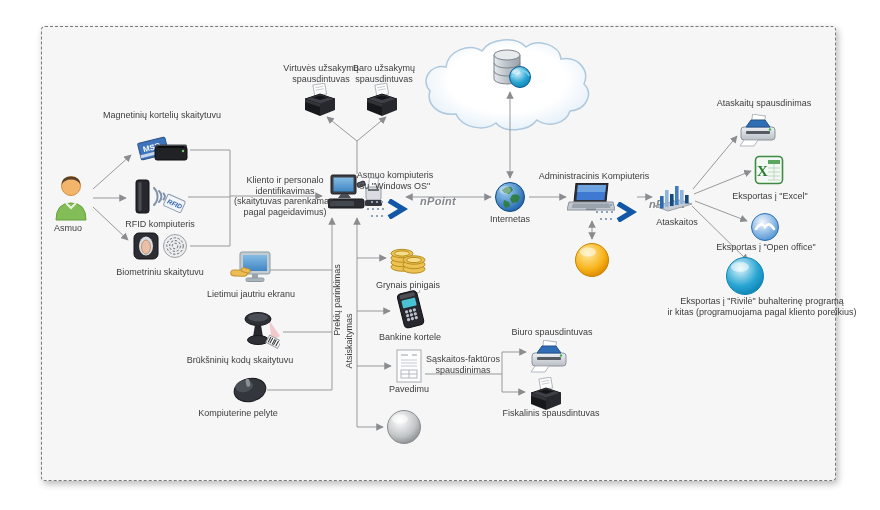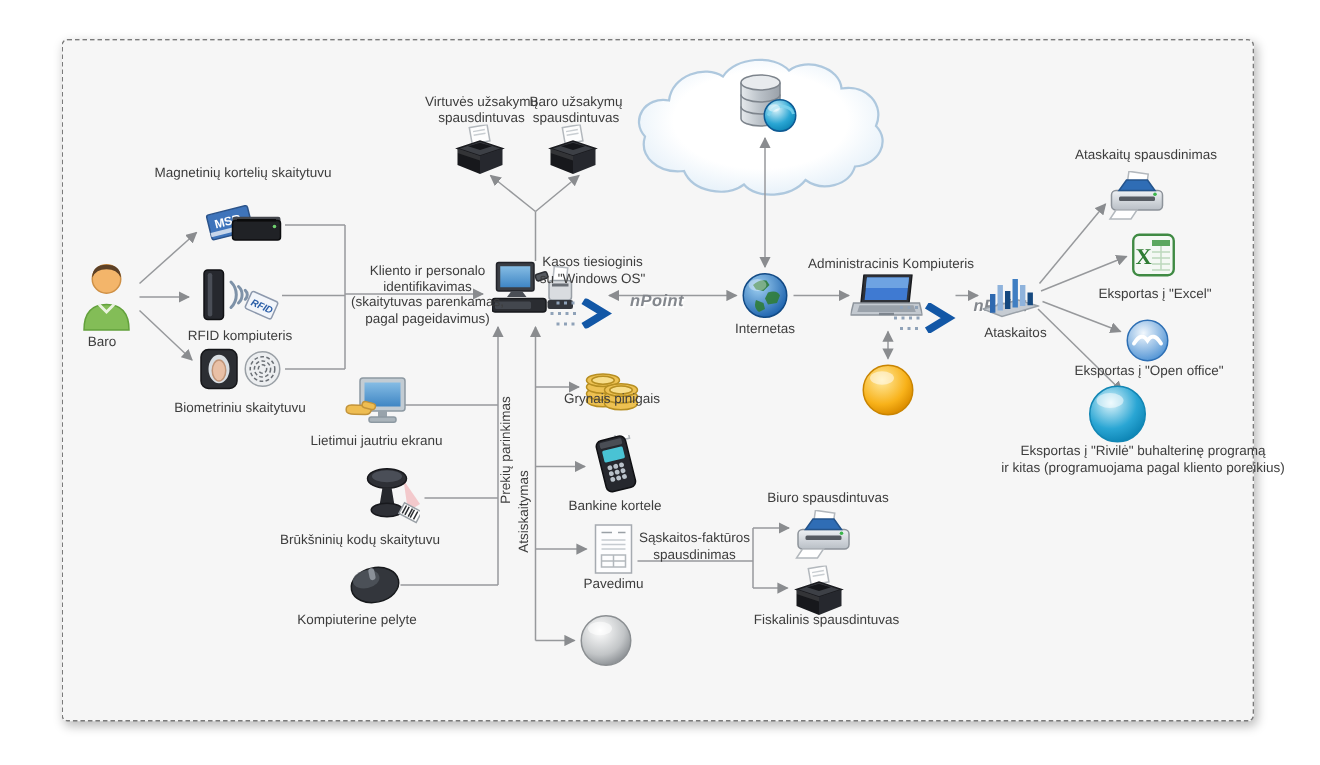--- a/index.html
+++ b/index.html
@@ -433,46 +433,46 @@
         <line x1="13" y1="4" x2="21" y2="4" stroke="#c9ced2"></line>
         <line x1="13" y1="6.5" x2="21" y2="6.5" stroke="#c9ced2"></line>
       </g>
     <polygon points="2,16 17,11 32,16 17,21" fill="#3d4046" stroke="#1a1b1f"></polygon>
     <polygon points="9,14.5 17,12.2 25,14.5 17,17" fill="#15161a"></polygon>
     <polygon points="2,16 17,21 17,33 2,27" fill="#17181c"></polygon>
     <polygon points="32,16 17,21 17,33 32,27" fill="#26282e"></polygon>
     <polygon points="2,16 17,21 17,24 2,19" fill="#ffffff" opacity=".12"></polygon>
   </svg>
 
-  <div class="lbl" style="left:68px;top:228px">Baro</div>
+  <div class="lbl" style="left:68px;top:228px">Asmuo</div>
   <div class="lbl" style="left:162px;top:115px">Magnetinių kortelių skaitytuvu</div>
   <div class="lbl" style="left:160px;top:224px">RFID kompiuteris</div>
   <div class="lbl" style="left:160px;top:272px">Biometriniu skaitytuvu</div>
   <div class="lbl" style="left:251px;top:294px">Lietimui jautriu ekranu</div>
   <div class="lbl" style="left:240px;top:360px">Brūkšninių kodų skaitytuvu</div>
   <div class="lbl" style="left:238px;top:413px">Kompiuterine pelyte</div>
   <div class="lbl" style="left:285px;top:196px">Kliento ir personalo
 identifikavimas
 (skaitytuvas parenkamas,
 pagal pageidavimus)</div>
   <div class="lbl" style="left:321px;top:73px">Virtuvės užsakymų
 spausdintuvas</div>
   <div class="lbl" style="left:384px;top:73px">Baro užsakymų
 spausdintuvas</div>
-  <div class="lbl" style="left:395px;top:180px">Kasos tiesioginis
+  <div class="lbl" style="left:395px;top:180px">Asmuo kompiuteris
 su "Windows OS"</div>
   <div class="lbl" style="left:510px;top:219px">Internetas</div>
   <div class="lbl" style="left:594px;top:176px">Administracinis Kompiuteris</div>
   <div class="lbl" style="left:677px;top:222px">Ataskaitos</div>
   <div class="lbl" style="left:764px;top:103px">Ataskaitų spausdinimas</div>
   <div class="lbl" style="left:770px;top:196px">Eksportas į "Excel"</div>
   <div class="lbl" style="left:766px;top:247px">Eksportas į "Open office"</div>
   <div class="lbl" style="left:762px;top:306px">Eksportas į "Rivilė" buhalterinę programą
 ir kitas (programuojama pagal kliento poreikius)</div>
-  <div class="lbl" style="left:408px;top:266px">Grynais pinigais</div>
+  <div class="lbl" style="left:408px;top:285px">Grynais pinigais</div>
   <div class="lbl" style="left:410px;top:337px">Bankine kortele</div>
   <div class="lbl" style="left:409px;top:389px">Pavedimu</div>
   <div class="lbl" style="left:463px;top:364px">Sąskaitos-faktūros
 spausdinimas</div>
   <div class="lbl" style="left:552px;top:332px">Biuro spausdintuvas</div>
   <div class="lbl" style="left:551px;top:413px">Fiskalinis spausdintuvas</div>
   <div class="vlbl" style="left:337px;top:300px">Prekių parinkimas</div>
   <div class="vlbl" style="left:349px;top:341px">Atsiskaitymas</div>
 
 </div>

